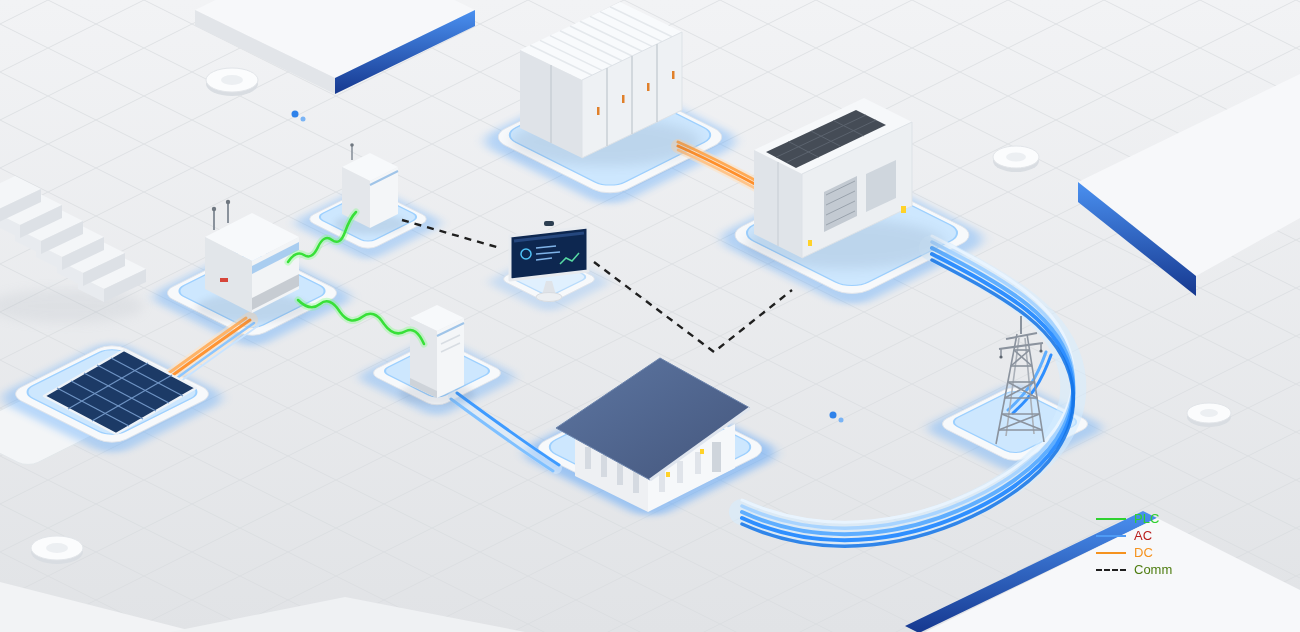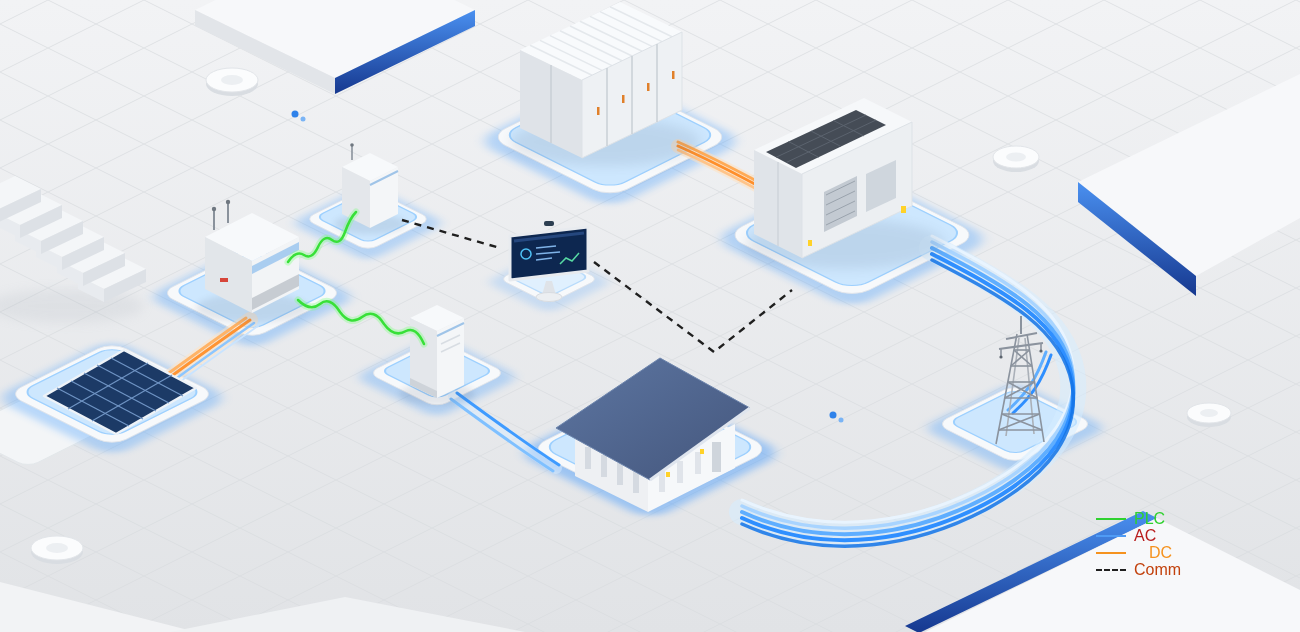--- a/index.html
+++ b/index.html
@@ -6,25 +6,25 @@
   .stage{position:relative;width:1300px;height:632px;overflow:hidden;
          font-family:"Liberation Sans", sans-serif;}
   .stage svg{position:absolute;left:0;top:0;}
   .legend{position:absolute;left:1096px;top:512px;display:flex;flex-direction:column;gap:4px;}
   .lrow{display:flex;align-items:center;gap:8px;height:13px;}
   .sw{width:30px;height:0;border-top:2px solid transparent;}
   .sw-plc{border-top-color:#2fd12f;}
   .sw-ac{border-top-color:#4f9bf5;}
   .sw-dc{border-top-color:#f5921e;}
   .sw-comm{border-top-style:dashed;border-top-color:#1f1f1f;}
-  .lab{font-size:16px;line-height:13px;}
+  .lab{font-size:13px;line-height:13px;}
   .lab-plc{color:#2fd12f;}
   .lab-ac{color:#b91c1c;}
-  .lab-dc{color:#f5921e;margin-left:15px;}
-  .lab-comm{color:#c2410c;}
+  .lab-dc{color:#f5921e;}
+  .lab-comm{color:#4d7c0f;}
 </style>
 </head>
 <body>
 
 <div class="stage">
 <svg width="1300" height="632" viewBox="0 0 1300 632">
   <defs>
     <linearGradient id="gBg" x1="0" y1="0" x2="0" y2="1">
       <stop offset="0" stop-color="#f2f3f5"></stop>
           <stop offset="1" stop-color="#e1e3e6"></stop>

